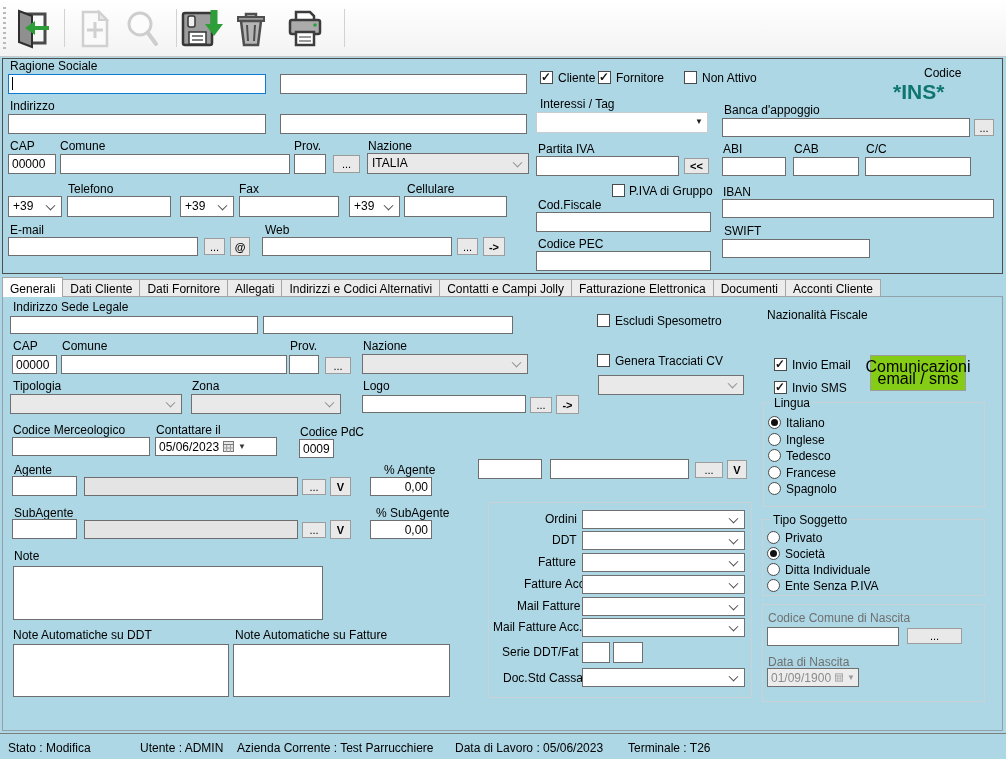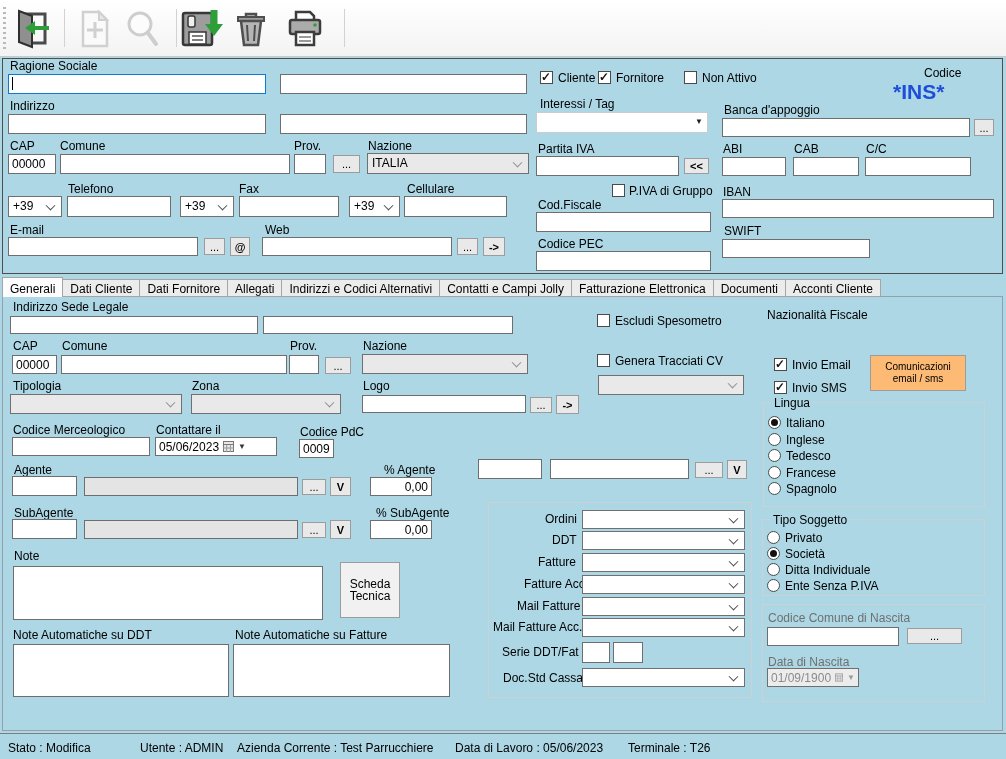--- a/index.html
+++ b/index.html
@@ -9,21 +9,21 @@
   #toolbar{position:absolute;left:0;top:0;width:1006px;height:57px;
     background:linear-gradient(#ffffff,#f3f3f3);border-bottom:1px solid #c9c9c9;box-sizing:border-box;}
   .grip{position:absolute;left:3px;top:7px;width:3px;height:43px;
     background:repeating-linear-gradient(#b9b9b9 0 2px,transparent 2px 5px);}
   .tbtn{position:absolute;top:7px;width:46px;height:44px;display:flex;align-items:center;justify-content:center;}
   .tsep{position:absolute;top:9px;width:1px;height:38px;background:#d2d2d2;}
   
   .panelborder{position:absolute;border:1px solid #4e4e4e;box-sizing:border-box;}
   .lbl{position:absolute;font-size:12px;color:#000;white-space:nowrap;line-height:13px;}
   .lbl.gray{color:#707070;}
-  .big{position:absolute;font-size:21px;font-weight:bold;color:#1d4ed8;white-space:nowrap;}
+  .big{position:absolute;font-size:21px;font-weight:bold;color:#0f766e;white-space:nowrap;}
   .txt{position:absolute;box-sizing:border-box;background:#fff;border:1px solid #6e6e6e;
     font-family:"Liberation Sans",sans-serif;font-size:12px;padding:1px 3px;color:#000;outline:none;}
   .txt.focus{border:1px solid #0f78d0;}
   .txt.dis{background:#e4e4e4;}
   .txt.num{text-align:right;padding-left:25px;}
   .caret{position:absolute;left:4px;top:3px;width:1px;height:13px;background:#000;}
   .combo{position:absolute;box-sizing:border-box;background:#fff;border:1px solid #707070;
     font-size:12px;color:#000;padding:2px 18px 2px 4px;overflow:hidden;white-space:nowrap;}
   .combo::after{content:"";position:absolute;right:7px;top:50%;width:6px;height:6px;
     border-right:1.6px solid #4e4e4e;border-bottom:1.6px solid #4e4e4e;
@@ -268,21 +268,20 @@
   <div class="lbl" style="left:14px;top:507px">SubAgente</div>
   <input class="txt" style="left: 12px; top: 519px; width: 65px; height: 20px;">
   <input class="txt dis" style="left: 84px; top: 520px; width: 214px; height: 19px;">
   <div class="btn" style="left:302px;top:522px;width:24px;height:16px">...</div>
   <div class="btn b" style="left:330px;top:520px;width:21px;height:19px">V</div>
   <div class="lbl" style="left:376px;top:507px">% SubAgente</div>
   <input class="txt num" style="left: 370px; top: 520px; width: 62px; height: 19px;" value="0,00">
 
   <div class="lbl" style="left:14px;top:550px">Note</div>
   <textarea class="ta" style="left: 13px; top: 566px; width: 310px; height: 54px;"></textarea>
-  <div class="btn" style="left:340px;top:562px;width:60px;height:56px;background:#f1f1f1;font-size:12px">Scheda Tecnica</div>
 
   <div class="lbl" style="left:13px;top:629px">Note Automatiche su DDT</div>
   <textarea class="ta" style="left: 13px; top: 644px; width: 216px; height: 53px;"></textarea>
   <div class="lbl" style="left:235px;top:629px">Note Automatiche su Fatture</div>
   <textarea class="ta" style="left: 233px; top: 644px; width: 217px; height: 53px;"></textarea>
 
   <div class="chk" style="left:597px;top:314px"></div>
   <div class="lbl" style="left:615px;top:315px">Escludi Spesometro</div>
   <div class="chk" style="left:597px;top:354px"></div>
   <div class="lbl" style="left:615px;top:355px">Genera Tracciati CV</div>
@@ -311,21 +310,21 @@
   <input class="txt" style="left: 613px; top: 642px; width: 30px; height: 21px;">
   <div class="lbl" style="left:503px;top:672px">Doc.Std Cassa</div>
   <div class="combo" style="left:582px;top:668px;width:163px;height:19px"></div>
 
   <div class="lbl" style="left:767px;top:309px">Nazionalità Fiscale</div>
 
   <div class="chk checked" style="left:774px;top:358px"></div>
   <div class="lbl" style="left:792px;top:359px">Invio Email</div>
   <div class="chk checked" style="left:774px;top:381px"></div>
   <div class="lbl" style="left:792px;top:382px">Invio SMS</div>
-  <div class="btn" style="left:870px;top:355px;width:96px;height:36px;background:#fdba74;font-size:10px;padding:12px 4px">Comunicazioni email / sms</div>
+  <div class="btn" style="left:870px;top:355px;width:96px;height:36px;background:#84cc16;font-size:16px;padding:12px 4px">Comunicazioni email / sms</div>
 
   <div class="gbox" style="left:763px;top:402px;width:222px;height:105px"></div>
   <div class="gboxlbl" style="left:771px;top:396px">Lingua</div>
   <div class="radio sel" style="left:768px;top:416px"></div>
   <div class="lbl" style="left:786px;top:417px">Italiano</div>
   <div class="radio" style="left:768px;top:433px"></div>
   <div class="lbl" style="left:786px;top:434px">Inglese</div>
   <div class="radio" style="left:768px;top:449px"></div>
   <div class="lbl" style="left:786px;top:450px">Tedesco</div>
   <div class="radio" style="left:768px;top:466px"></div>

